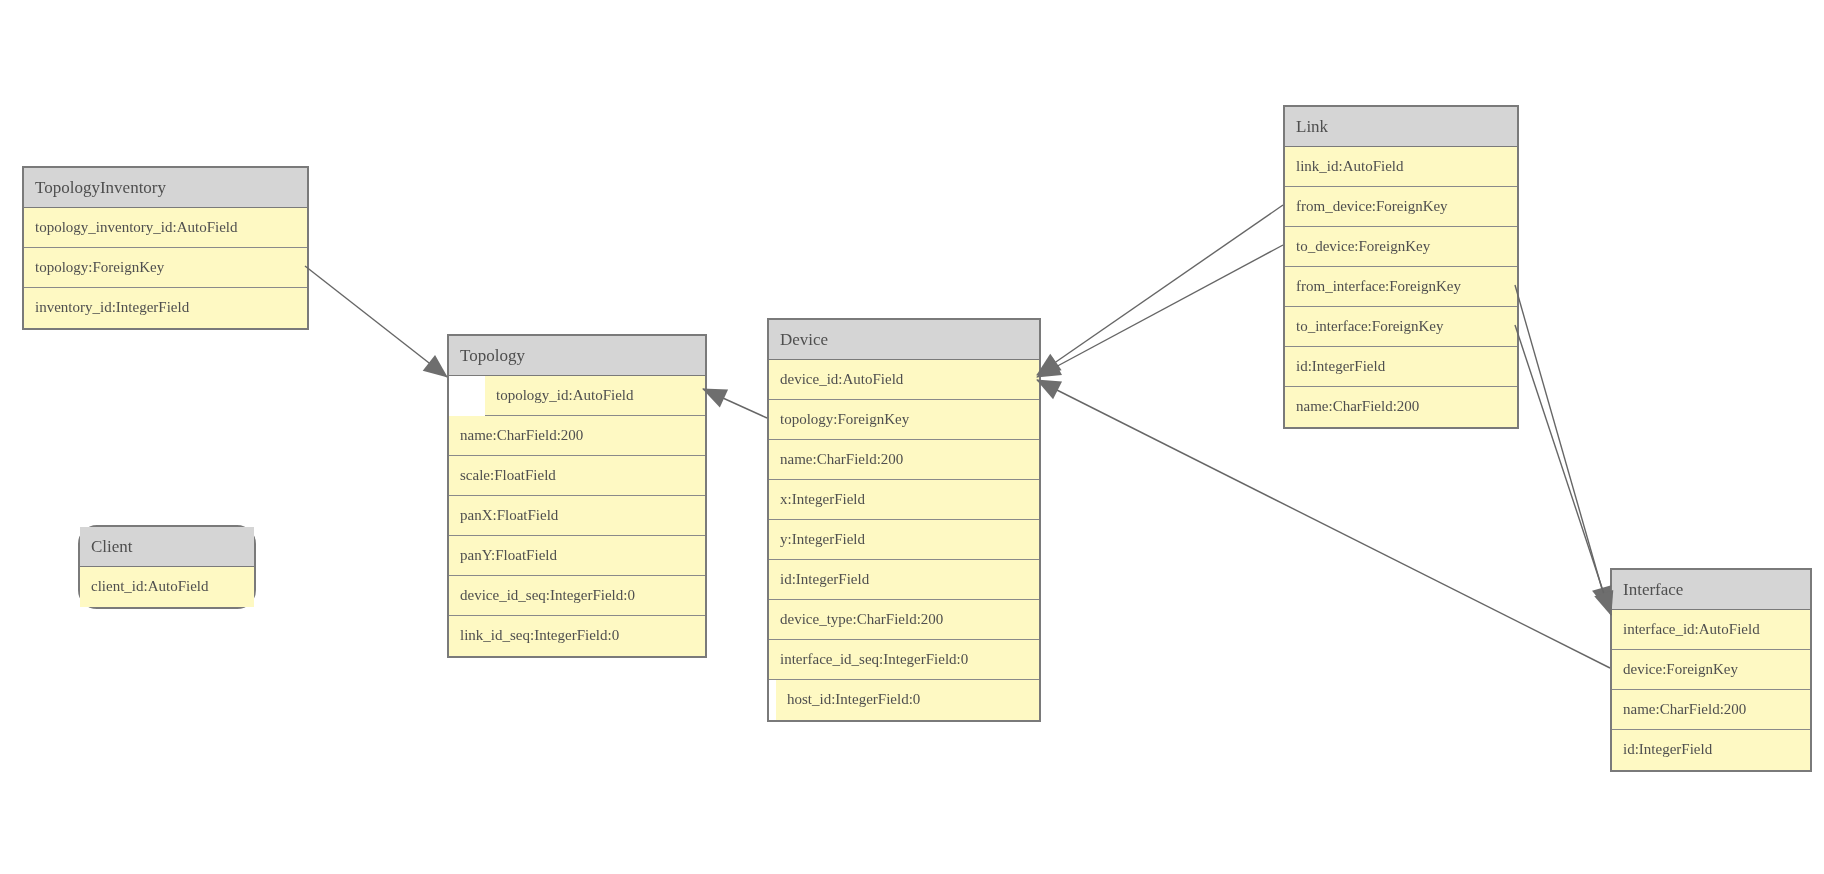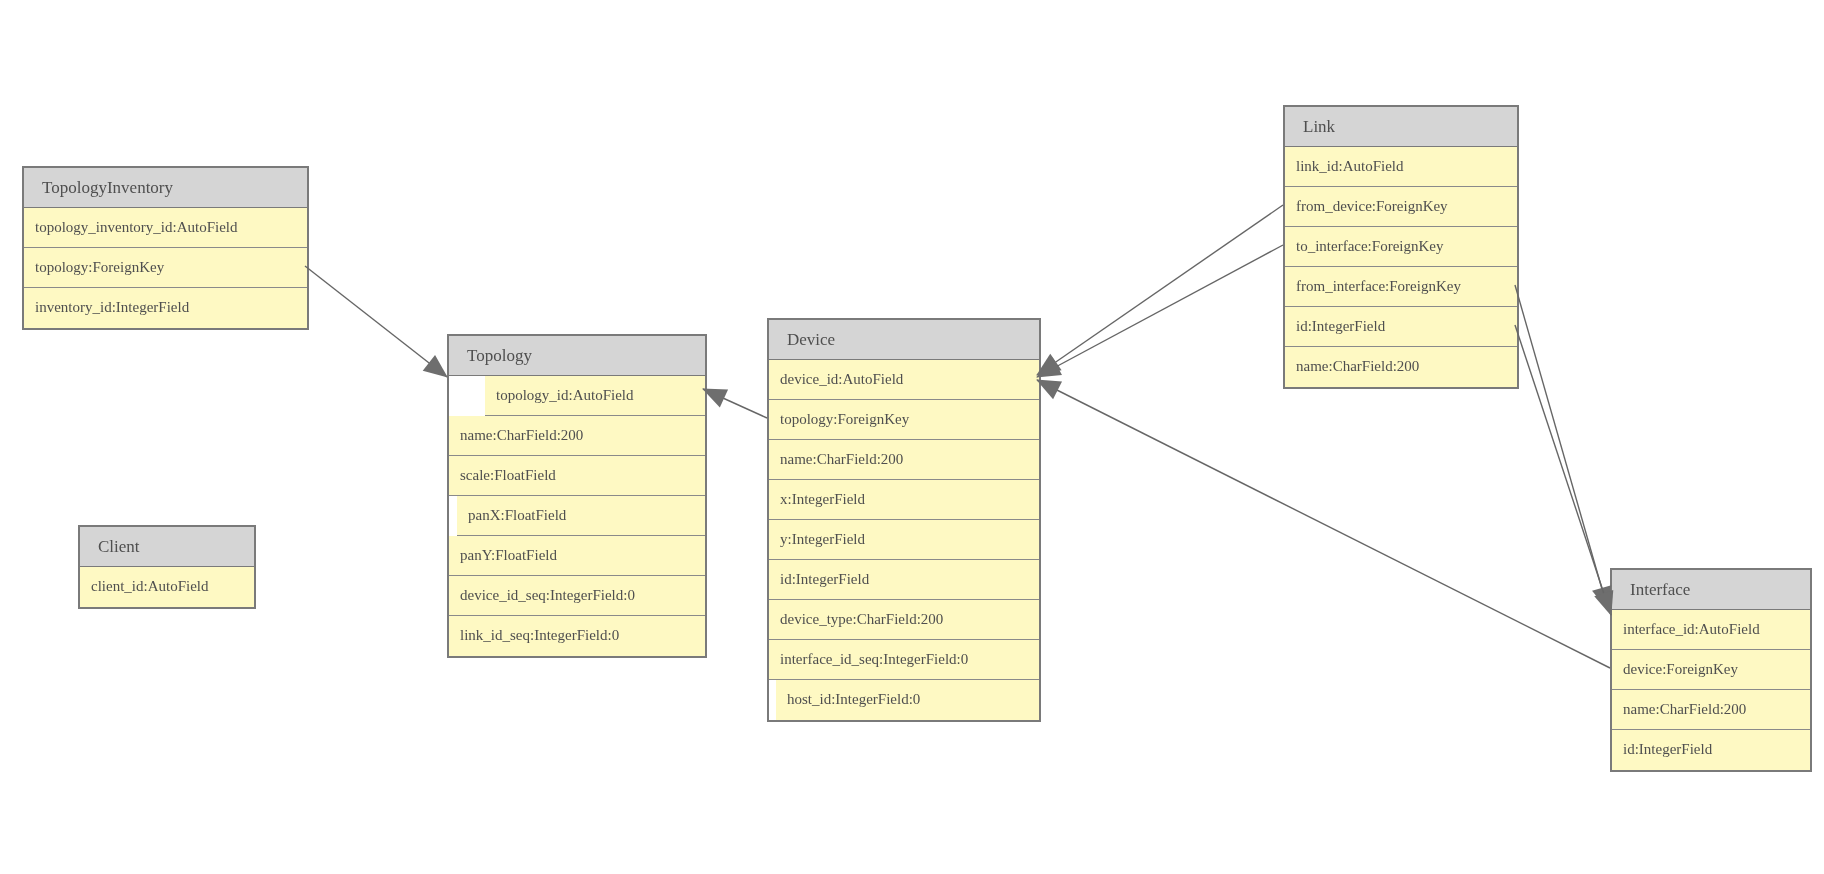--- a/index.html
+++ b/index.html
@@ -27,21 +27,21 @@
   .entity {
     position: absolute;
     z-index: 1;
     background: #ffffff;
     border: 2px solid #7a7a7a;
     box-sizing: content-box;
   }
   .entity-header {
     height: 40px;
     line-height: 40px;
-    padding-left: 18px;
+    padding-left: 11px;
     font-size: 17px;
     color: #4f4f4f;
     background: #d5d5d5;
     border-bottom: 1px solid #7a7a7a;
     box-sizing: border-box;
     white-space: nowrap;
     overflow: hidden;
   }
   .entity-row {
     height: 40px;
@@ -89,47 +89,48 @@
         <div class="entity-header">TopologyInventory</div>
         <div class="entity-row" style="height: 40px;">topology_inventory_id:AutoField</div>
         <div class="entity-row" style="height: 40px;">topology:ForeignKey</div>
         <div class="entity-row" style="height: 40px;">inventory_id:IntegerField</div>
       </div>
       <div class="entity" style="left: 447px; top: 334px; width: 256px;">
         <div class="entity-header">Topology</div>
         <div class="entity-row" style="height: 40px; margin-left: 36px;">topology_id:AutoField</div>
         <div class="entity-row" style="height: 40px;">name:CharField:200</div>
         <div class="entity-row" style="height: 40px;">scale:FloatField</div>
-        <div class="entity-row" style="height: 40px; margin-left: 8px;">panX:FloatField</div>
+        <div class="entity-row" style="height: 40px;">panX:FloatField</div>
         <div class="entity-row" style="height: 40px;">panY:FloatField</div>
         <div class="entity-row" style="height: 40px;">device_id_seq:IntegerField:0</div>
         <div class="entity-row" style="height: 40px;">link_id_seq:IntegerField:0</div>
       </div>
-      <div class="entity" style="left: 78px; top: 525px; width: 174px;">
+      <div class="entity" style="left: 78px; top: 525px; width: 174px; border-radius: 19px;">
         <div class="entity-header">Client</div>
         <div class="entity-row" style="height: 40px;">client_id:AutoField</div>
       </div>
       <div class="entity" style="left: 767px; top: 318px; width: 270px;">
         <div class="entity-header">Device</div>
         <div class="entity-row" style="height: 40px;">device_id:AutoField</div>
         <div class="entity-row" style="height: 40px;">topology:ForeignKey</div>
         <div class="entity-row" style="height: 40px;">name:CharField:200</div>
         <div class="entity-row" style="height: 40px;">x:IntegerField</div>
         <div class="entity-row" style="height: 40px;">y:IntegerField</div>
         <div class="entity-row" style="height: 40px;">id:IntegerField</div>
         <div class="entity-row" style="height: 40px;">device_type:CharField:200</div>
         <div class="entity-row" style="height: 40px;">interface_id_seq:IntegerField:0</div>
         <div class="entity-row" style="height: 40px; margin-left: 7px;">host_id:IntegerField:0</div>
       </div>
       <div class="entity" style="left: 1283px; top: 105px; width: 232px;">
         <div class="entity-header">Link</div>
         <div class="entity-row" style="height: 40px;">link_id:AutoField</div>
         <div class="entity-row" style="height: 40px;">from_device:ForeignKey</div>
+        <div class="entity-row" style="height: 40px;">to_device:ForeignKey</div>
+        <div class="entity-row" style="height: 40px;">from_interface:ForeignKey</div>
         <div class="entity-row" style="height: 40px;">to_interface:ForeignKey</div>
-        <div class="entity-row" style="height: 40px;">from_interface:ForeignKey</div>
         <div class="entity-row" style="height: 40px;">id:IntegerField</div>
         <div class="entity-row" style="height: 40px;">name:CharField:200</div>
       </div>
       <div class="entity" style="left: 1610px; top: 568px; width: 198px;">
         <div class="entity-header">Interface</div>
         <div class="entity-row" style="height: 40px;">interface_id:AutoField</div>
         <div class="entity-row" style="height: 40px;">device:ForeignKey</div>
         <div class="entity-row" style="height: 40px;">name:CharField:200</div>
         <div class="entity-row" style="height: 40px;">id:IntegerField</div>
       </div>

